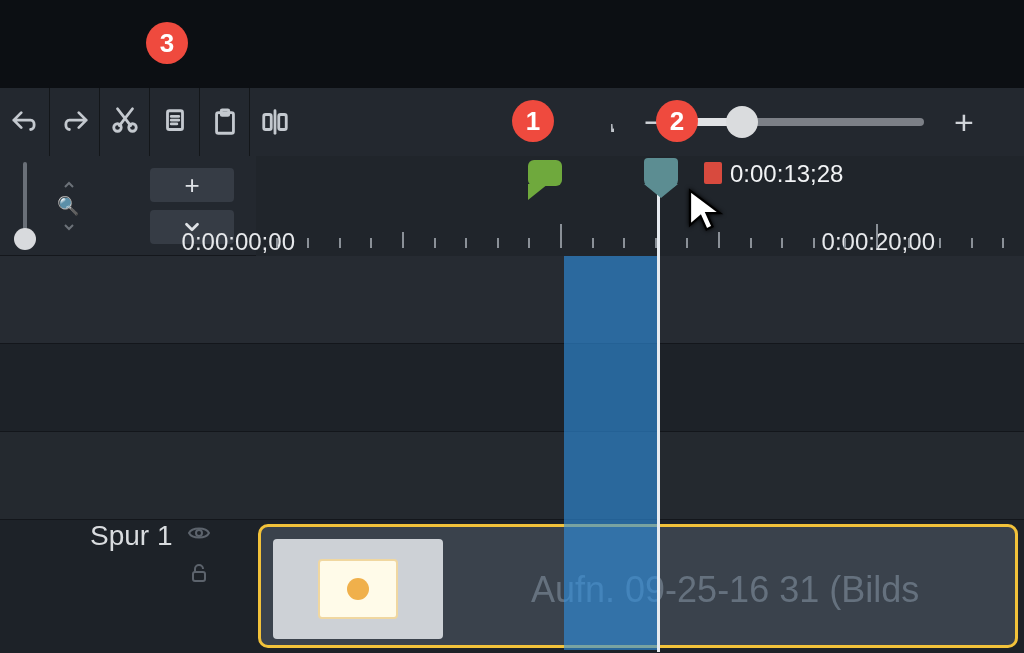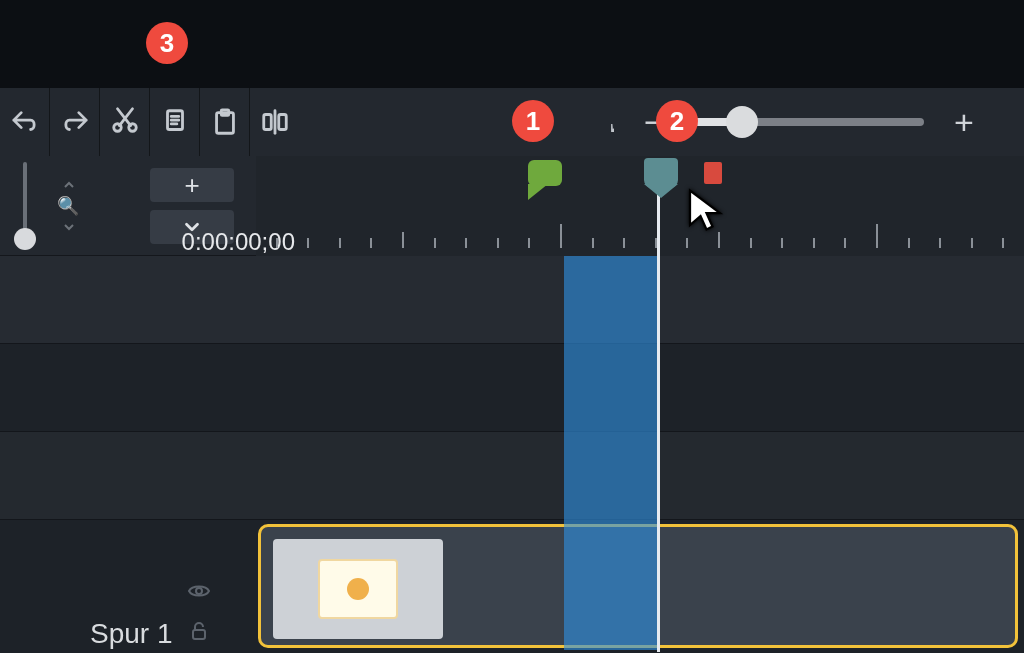--- a/index.html
+++ b/index.html
@@ -45,21 +45,21 @@
 
   
   .tracks{position:absolute;left:0;top:256px;width:1024px}
   .trk{height:88px;width:1024px;background:#1d2228;border-bottom:1px solid #13161b}
   .trk:nth-child(1){background:#262b32}
   .trk:nth-child(2){background:#1d2228}
   .trk:nth-child(3){background:#24292f}
 
   
   .cliprow{position:absolute;left:0;top:520px;width:1024px;height:130px;background:#1d2228}
-  .cliplbl{position:absolute;left:0;top:0;width:256px;height:130px;display:flex;align-items:flex-end;gap:14px;padding-left:90px;color:#d9dcdf;font-size:28px}
+  .cliplbl{position:absolute;left:0;top:0;width:256px;height:130px;display:flex;align-items:flex-start;gap:14px;padding-left:90px;color:#d9dcdf;font-size:28px}
   .lockeye{display:flex;flex-direction:column;gap:8px}
   .lockeye svg{width:24px;height:24px;stroke:#5c636c;fill:none;stroke-width:2}
 
   .clip{position:absolute;left:258px;top:4px;width:760px;height:124px;border:3px solid #f2c23a;border-radius:10px;background:#3a424c;overflow:hidden;cursor:pointer}
   .thumb{position:absolute;left:12px;top:12px;width:170px;height:100px;background:#cdd1d6;border-radius:4px;display:flex;align-items:center;justify-content:center}
   .thumb .inner{width:80px;height:60px;background:#fffbe9;border:2px solid #f0d7a0;border-radius:4px;display:flex;align-items:center;justify-content:center}
   .thumb .inner .dot{width:22px;height:22px;border-radius:50%;background:#f0b04b}
   .clipname{position:absolute;left:270px;top:42px;color:#65717e;font-size:36px;white-space:nowrap}
 
   
@@ -166,20 +166,21 @@
         <div class="exp">
           <svg viewBox="0 0 24 24">
               <path d="M6 9 L12 15 L18 9"></path>
             </svg>
         </div>
       </div>
     </div>
 
     <div class="ruler">
       <div class="ticklabel" style="left:-20px">0:00:00;00</div>
+      <div class="ticklabel" style="left:620px">0:00:20;00</div>
     <div class="tick small" style="left: 19.6px;"></div>
         <div class="tick small" style="left: 51.2px;"></div>
         <div class="tick small" style="left: 82.8px;"></div>
         <div class="tick small" style="left: 114.4px;"></div>
         <div class="tick mid" style="left: 146px;"></div>
         <div class="tick small" style="left: 177.6px;"></div>
         <div class="tick small" style="left: 209.2px;"></div>
         <div class="tick small" style="left: 240.8px;"></div>
         <div class="tick small" style="left: 272.4px;"></div>
         <div class="tick big" style="left: 304px;"></div>
@@ -219,35 +220,37 @@
               <path d="M8 11 V8 a4 4 0 0 1 8 0"></path>
             </svg></span>
       </div>
     </div>
     <div class="clip">
       <div class="thumb">
           <div class="inner">
             <div class="dot"></div>
           </div>
         </div>
+      <div class="clipname">Aufn. 09-25-16 31 (Bilds</div>
     </div>
   </div>
 
   <div class="selection" style="left:564px"></div>
 
   <div class="inmrk" style="left:528px;top:160px">
     <div class="body"></div>
     <div class="tail" style="left:0;top:24px"></div>
   </div>
 
   <div class="outmrk" style="left:704px;top:162px"></div>
 
   <div class="playhead" style="left:657px">
     <div class="head"></div>
   </div>
+  <div class="playtime" style="left:730px">0:00:13;28</div>
 
   <div class="ann" style="left:146px;top:22px">3</div>
   <div class="ann" style="left:512px;top:100px">1</div>
   <div class="ann" style="left:656px;top:100px">2</div>
 
   <div class="cursor" style="left:684px;top:186px">
     <svg viewBox="0 0 32 32">
         <path d="M4 3 L4 26 L11 20 L15 29 L19 27 L15 18 L24 18 Z" fill="#ffffff" stroke="#000" stroke-width="1.5"></path>
       </svg>
   </div>

